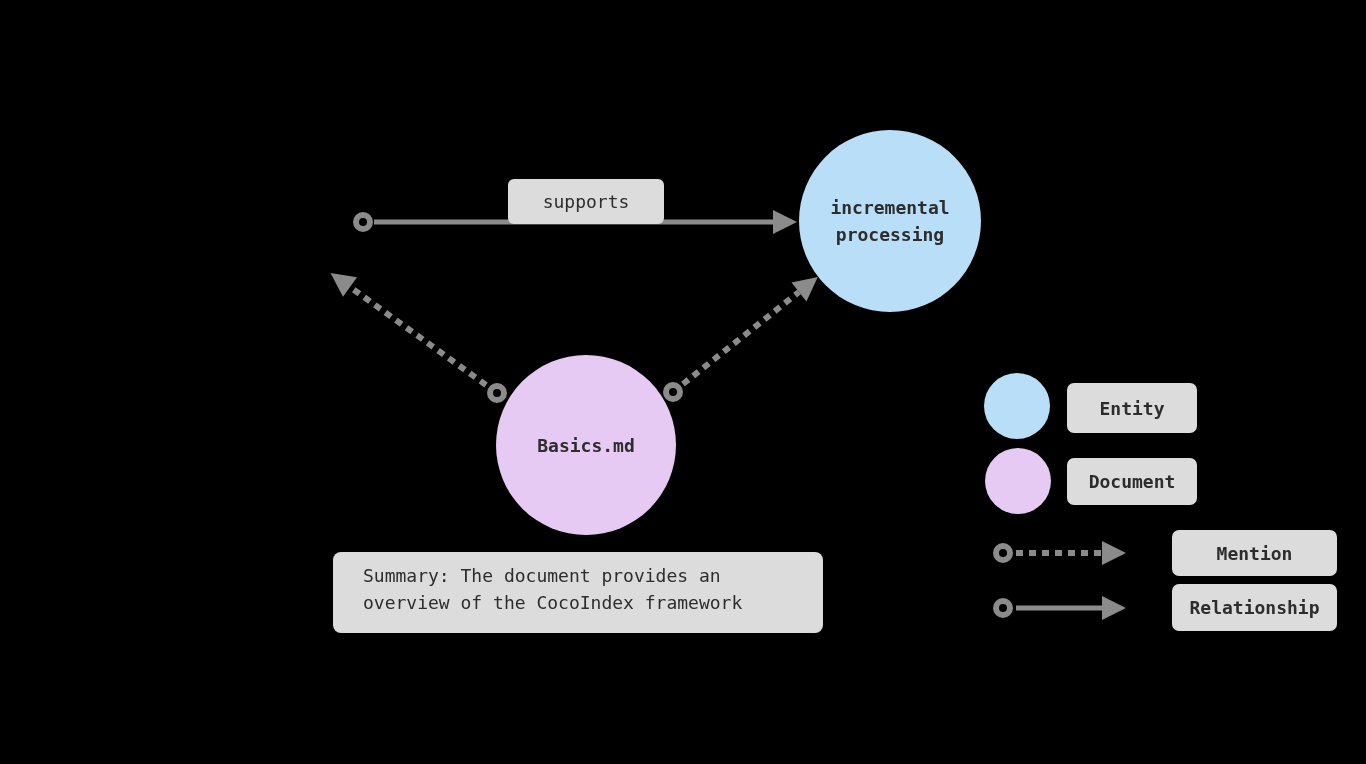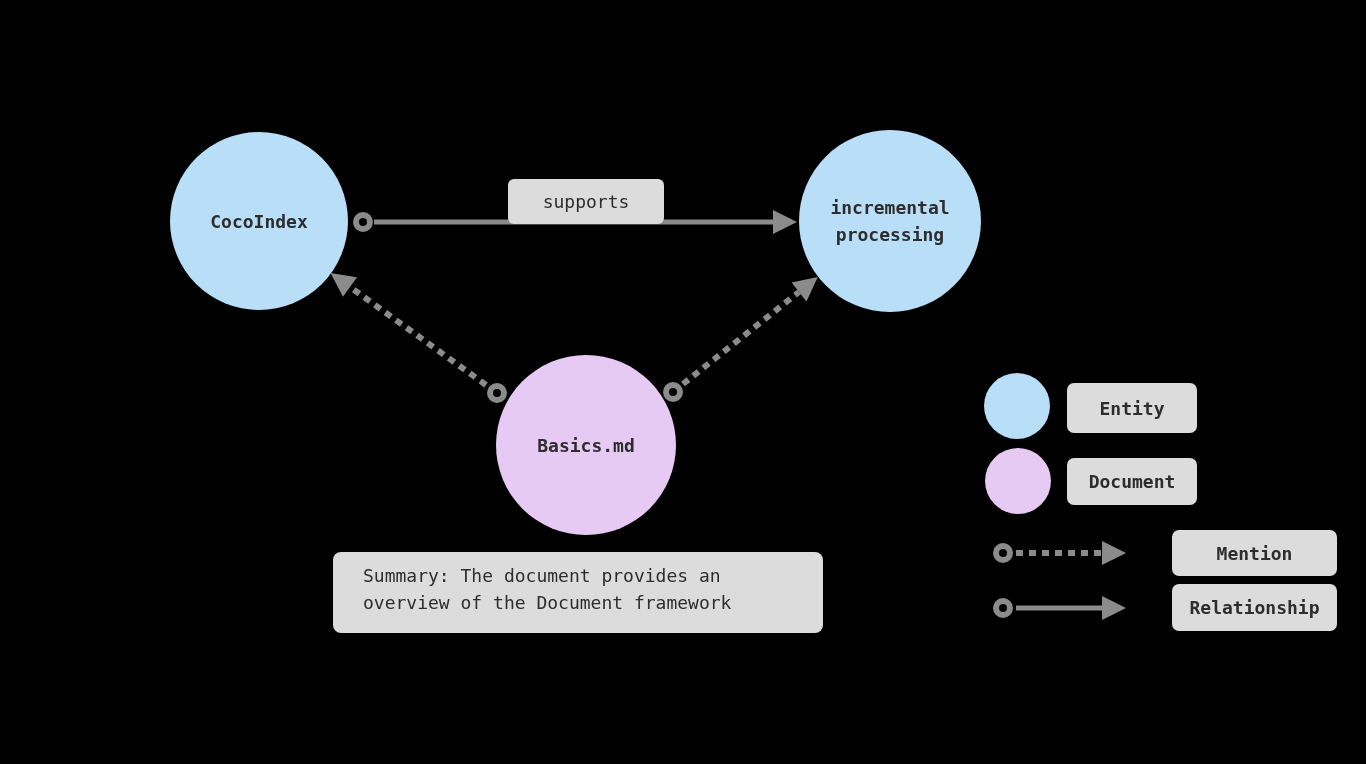--- a/index.html
+++ b/index.html
@@ -83,23 +83,20 @@
     position: absolute;
     left: 0; top: 0;
     pointer-events: none;
   }
 </style>
 </head>
 <body>
 
 <div class="canvas">
 
-  <div class="node entity" id="node-cocoindex">
-    <span>CocoIndex</span>
-  </div>
 
   <div class="node entity" id="node-incremental">
     <span>incremental</span>
     <span>processing</span>
   </div>
 
   <div class="node document" id="node-basics">
     <span>Basics.md</span>
   </div>
 
@@ -135,21 +132,21 @@
       <line x1="1016" y1="608" x2="1102" y2="608" stroke="#8B8B8B" stroke-width="5" marker-end="url(#ah)"></line>
     </g>
   </svg>
 
   <div class="pill" id="label-supports">
     <span>supports</span>
   </div>
 
   <div id="summary-box">
     <div>Summary: The document provides an</div>
-    <div>overview of the Document framework</div>
+    <div>overview of the CocoIndex framework</div>
   </div>
 
   <div class="legend-swatch" id="legend-swatch-entity"></div>
   <div class="pill bold" id="legend-label-entity">
     <span>Entity</span>
   </div>
 
   <div class="legend-swatch" id="legend-swatch-document"></div>
   <div class="pill bold" id="legend-label-document">
     <span>Document</span>

